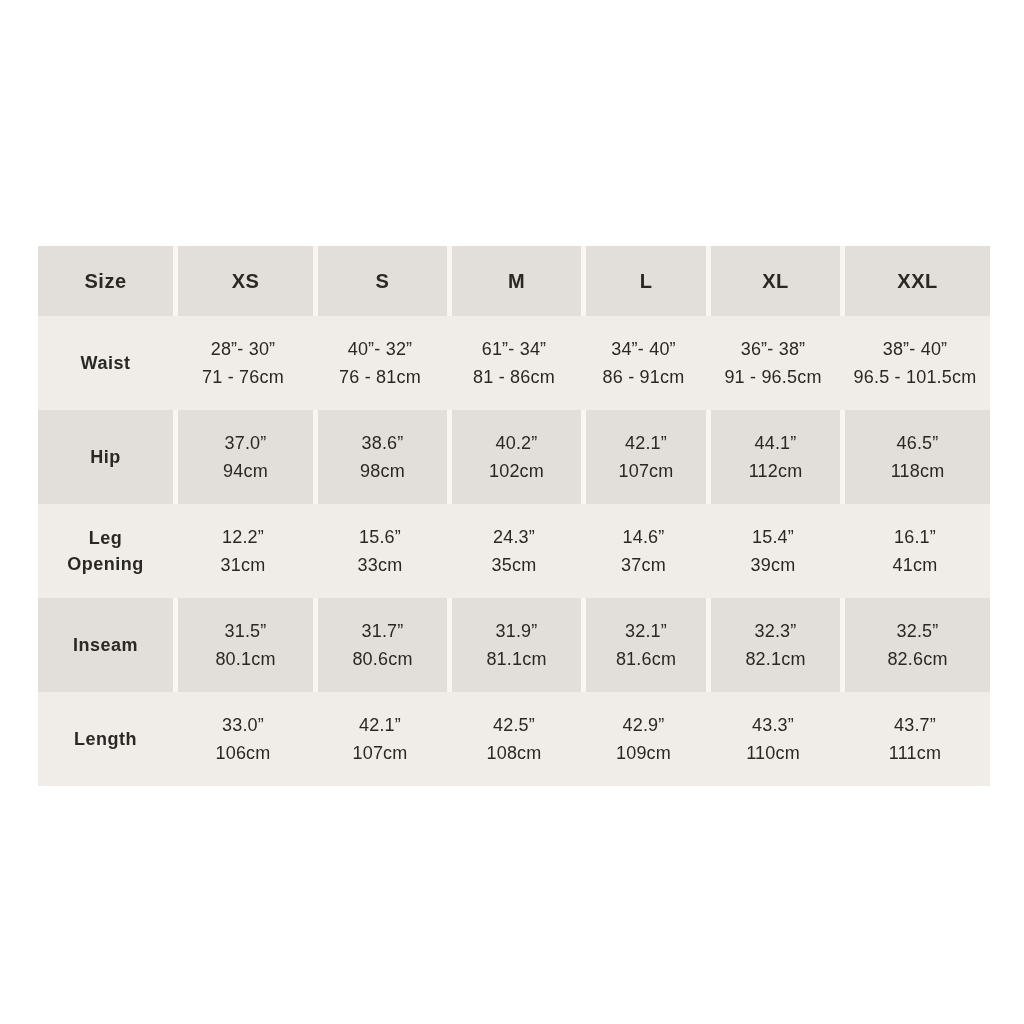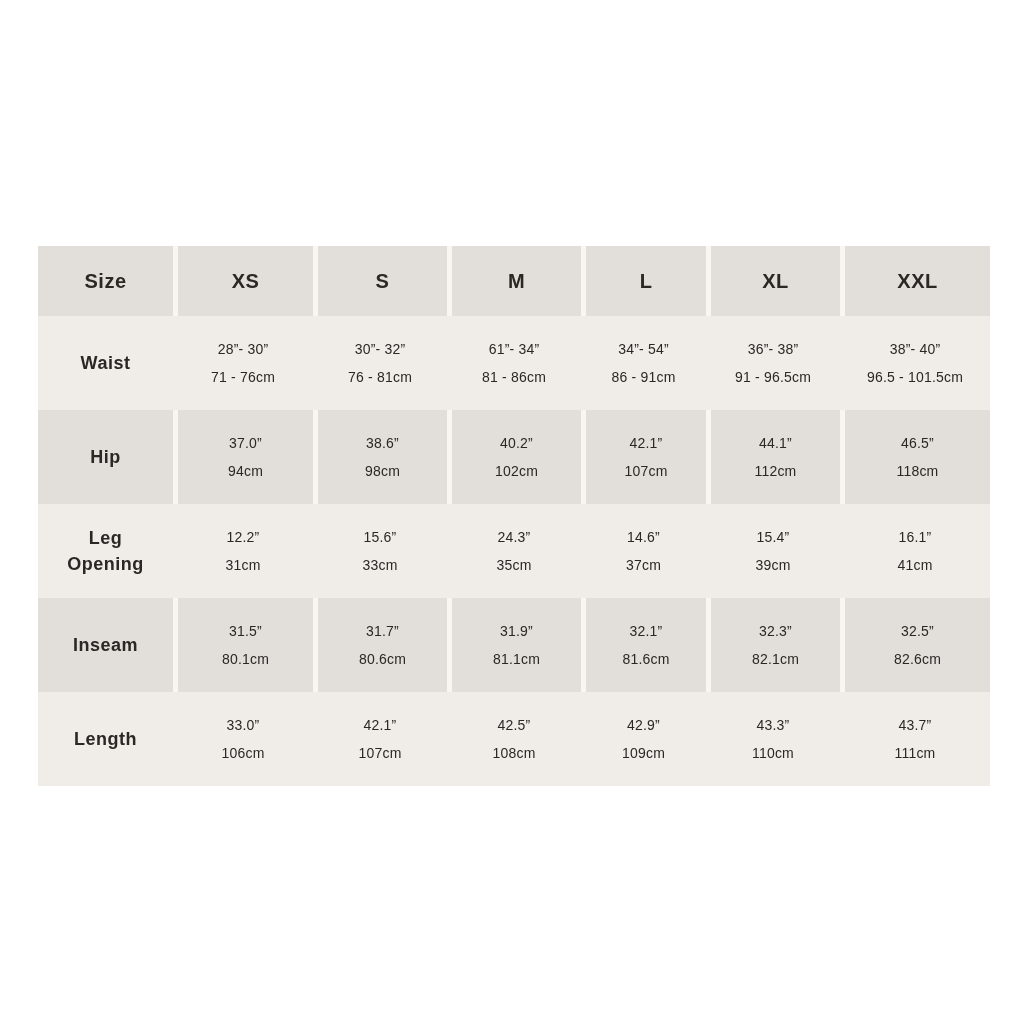--- a/index.html
+++ b/index.html
@@ -52,21 +52,21 @@
   }
   .row-label {
     font-size: 18px;
     font-weight: 700;
     letter-spacing: 0.5px;
     line-height: 26px;
   }
   .row-label span { display: inline-block; max-width: 106px; }
   .ln {
     display: block;
-    font-size: 14px;
+    font-size: 18px;
     line-height: 28px;
     letter-spacing: 0.2px;
     text-align: center;
   }
 </style>
 </head>
 <body>
 
 <div class="stage">
   <table class="size-chart">
@@ -91,29 +91,29 @@
       </tr>
     </thead>
     <tbody>
       <tr class="r-light">
         <th class="row-label"><span>Waist</span></th>
         <td>
           <span class="ln">28”- 30”</span>
           <span class="ln">71 - 76cm</span>
         </td>
         <td>
-          <span class="ln">30”- 32”</span>
+          <span class="ln">40”- 32”</span>
           <span class="ln">76 - 81cm</span>
         </td>
         <td>
           <span class="ln">61”- 34”</span>
           <span class="ln">81 - 86cm</span>
         </td>
         <td>
-          <span class="ln">34”- 54”</span>
+          <span class="ln">34”- 40”</span>
           <span class="ln">86 - 91cm</span>
         </td>
         <td>
           <span class="ln">36”- 38”</span>
           <span class="ln">91 - 96.5cm</span>
         </td>
         <td>
           <span class="ln">38”- 40”</span>
           <span class="ln">96.5 - 101.5cm</span>
         </td>

